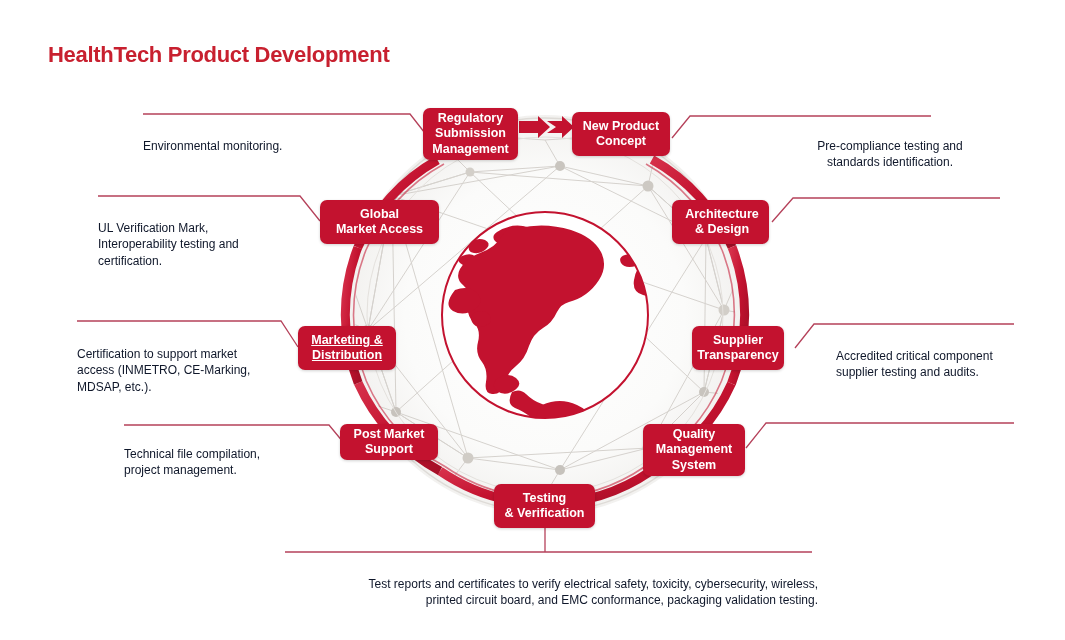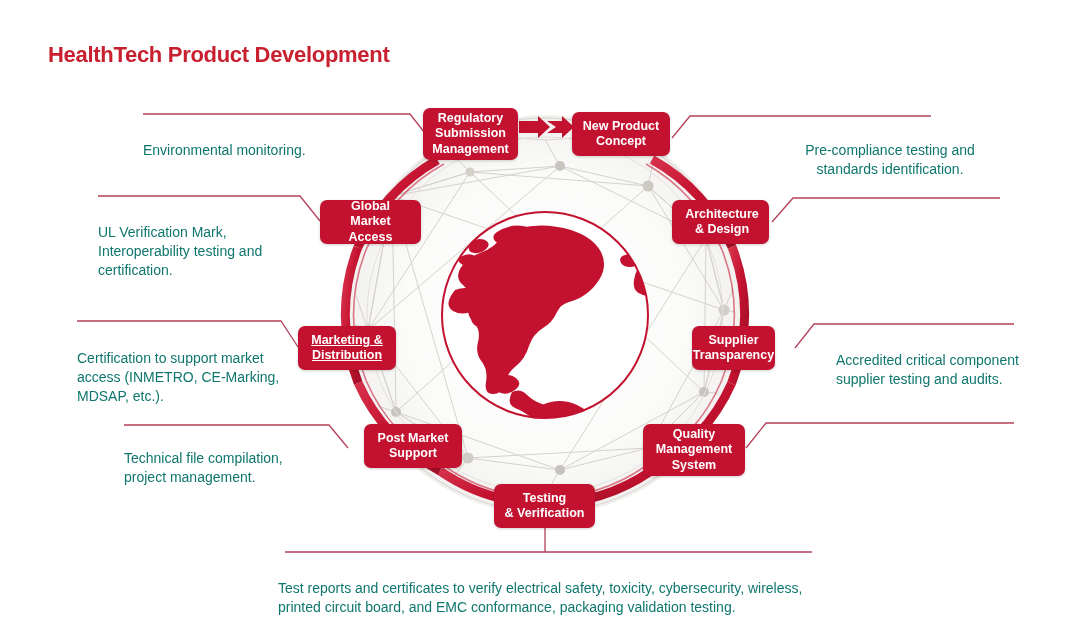--- a/index.html
+++ b/index.html
@@ -51,29 +51,29 @@
     justify-content: center;
     padding: 5px 9px;
     box-shadow: 0 1px 3px rgba(0,0,0,0.18);
     white-space: pre-line;
     z-index: 6;
   }
 
   
   .callout {
     position: absolute;
-    font-size: 14px;
+    font-size: 12px;
     line-height: 1.35;
-    color: #0f766e;
+    color: #0f172a;
     white-space: pre-line;
     z-index: 5;
   }
   .callout.right { text-align: left; }
   .callout.left  { text-align: left; }
-  .callout.center { text-align: left; }
+  .callout.center { text-align: right; }
 </style>
 </head>
 <body>
 
 <div id="stage">
 
   <div id="page-title">HealthTech Product Development</div>
 
   <svg id="diagram-svg" viewBox="0 0 1065 640">
     <defs>
@@ -262,47 +262,47 @@
   <div class="node" style="left:572px; top:112px; width:98px; height:44px;">
     <span>New Product
 Concept</span>
   </div>
 
   <div class="node" style="left:672px; top:200px; width:97px; height:44px;padding-left:12px;">
     <span>Architecture
 &amp; Design</span>
   </div>
 
-  <div class="node" style="left:692px; top:326px; width:83px; height:44px;">
+  <div class="node" style="left:692px; top:326px; width:92px; height:44px;">
     <span>Supplier
 Transparency</span>
   </div>
 
   <div class="node" style="left:643px; top:424px; width:102px; height:52px;">
     <span>Quality
 Management
 System</span>
   </div>
 
   <div class="node" style="left:494px; top:484px; width:101px; height:44px;">
     <span>Testing
 &amp; Verification</span>
   </div>
 
-  <div class="node" style="left:364px; top:424px; width:98px; height:44px;">
+  <div class="node" style="left:340px; top:424px; width:98px; height:36px;">
     <span>Post Market
 Support</span>
   </div>
 
   <div class="node" style="left:298px; top:326px; width:98px; height:44px;text-decoration:underline;">
     <span>Marketing &amp;
 Distribution</span>
   </div>
 
-  <div class="node" style="left:320px; top:200px; width:101px; height:44px;">
+  <div class="node" style="left:320px; top:200px; width:119px; height:44px;">
     <span>Global
 Market Access</span>
   </div>
 
   <div class="callout left" style="left:143px; top:122px; width:250px;">
     <span>Environmental monitoring.</span>
   </div>
 
   <div class="callout right" style="left:760px; top:122px; width:260px; text-align:center;">
     <span>Pre-compliance testing and

